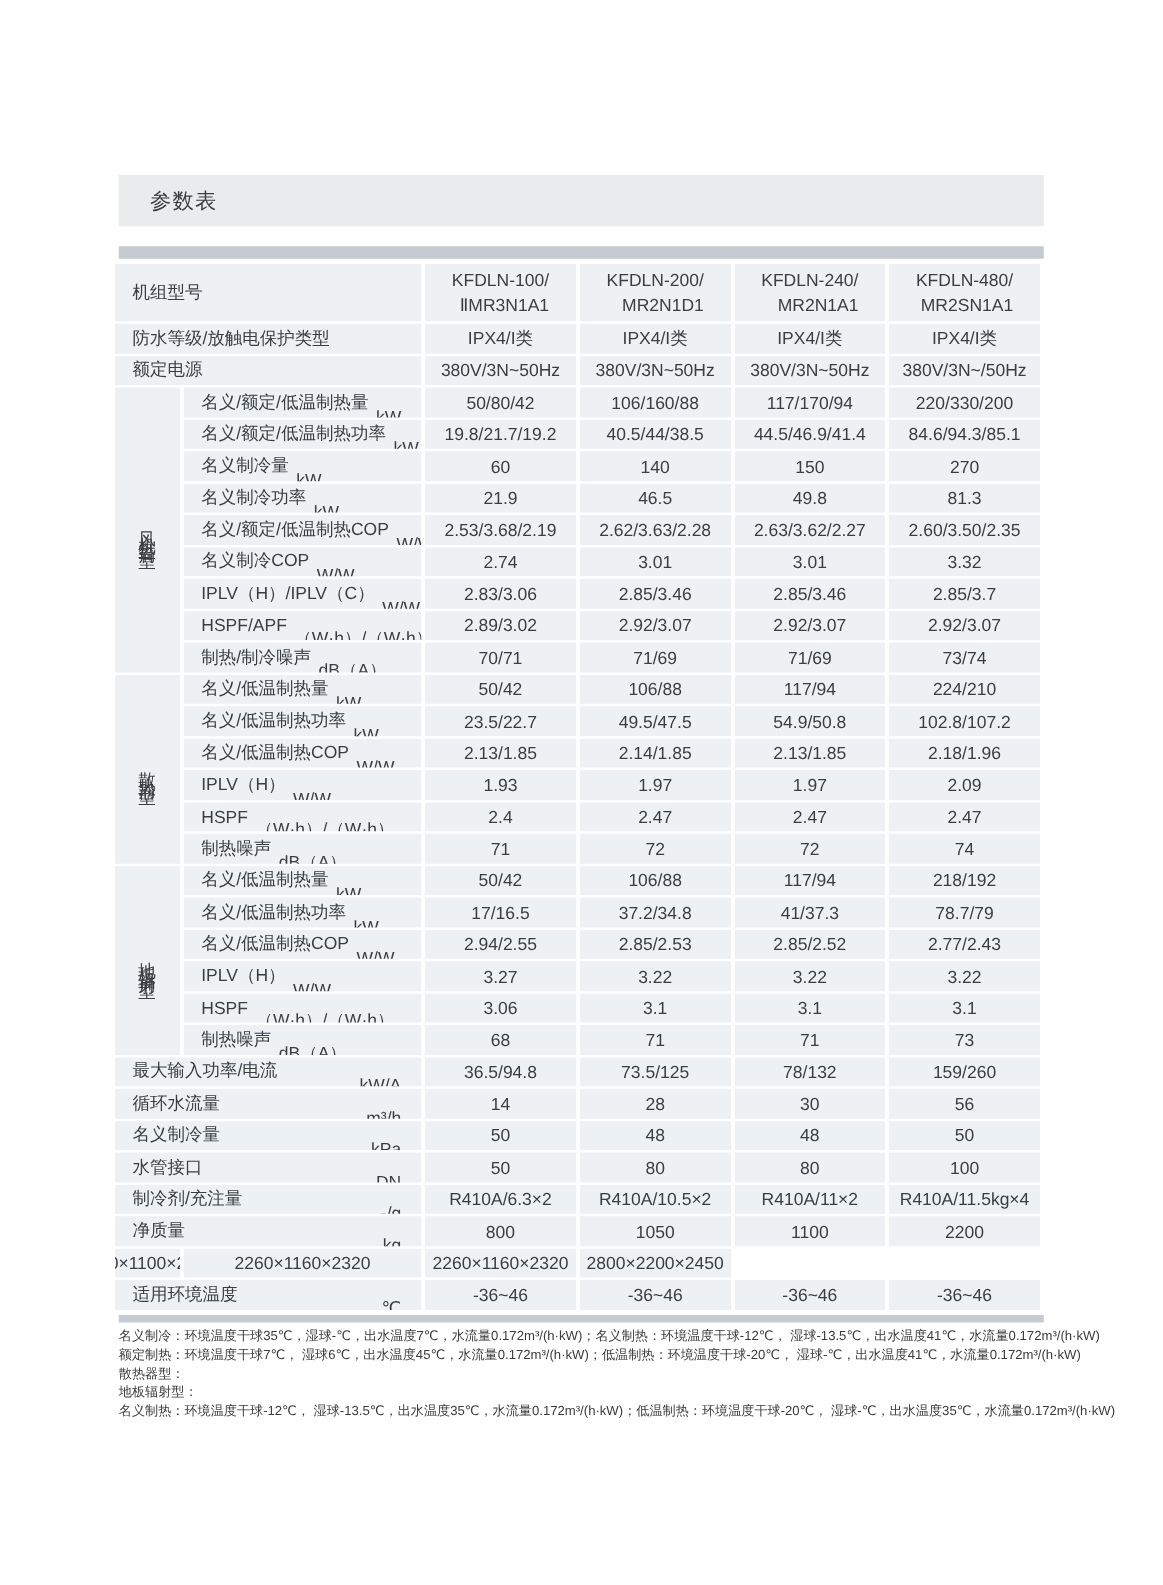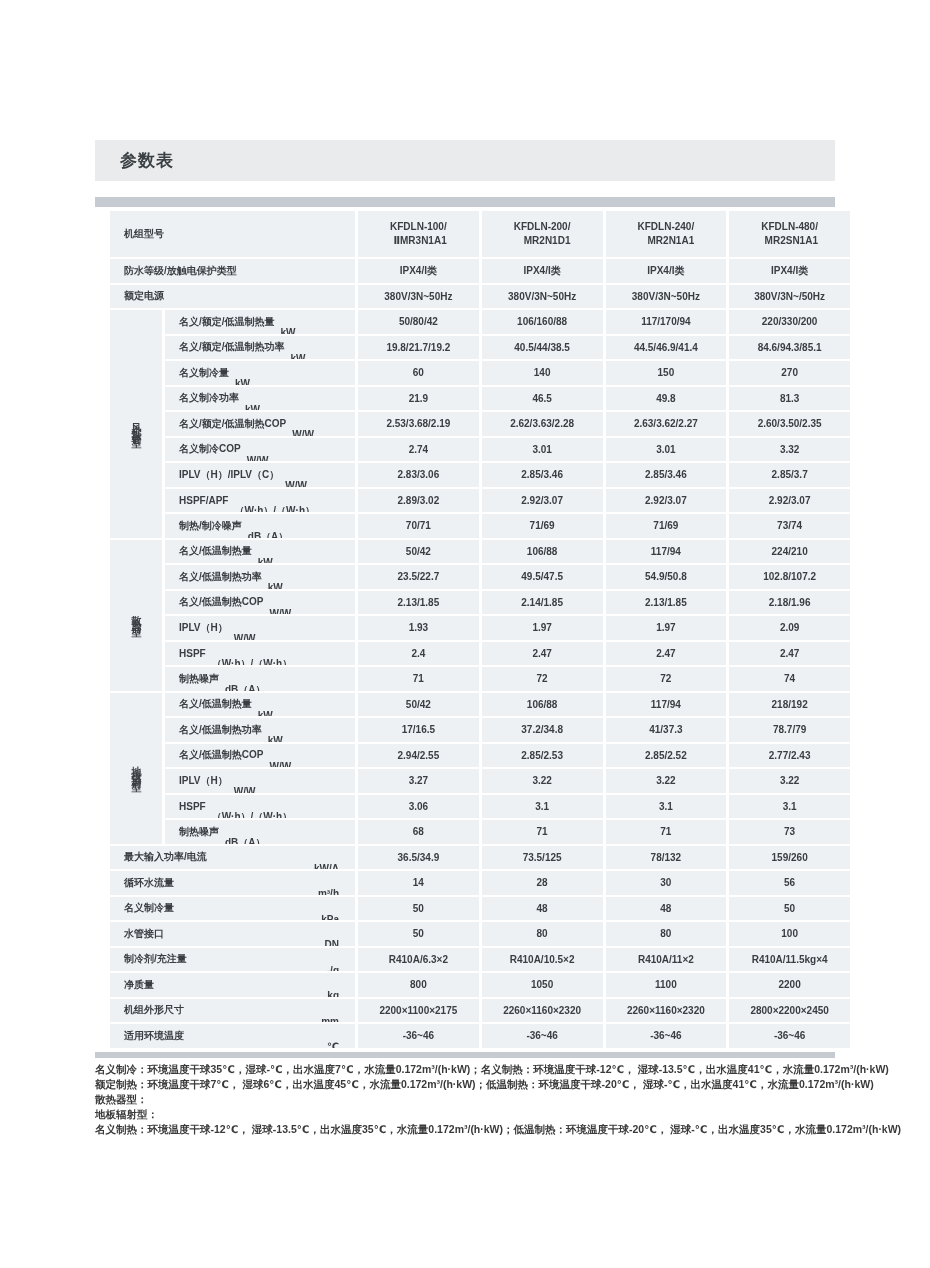--- a/index.html
+++ b/index.html
@@ -6,49 +6,48 @@
   html,body { background:#ffffff; }
   body {
     font-family: "Liberation Sans", "DejaVu Sans", sans-serif;
     color:#3c4146;
   }
   .page {
     position:relative;
     width:930px; height:1268px;
     background:#ffffff;
     overflow:hidden;
-    font-weight:bold;
   }
   .title-bar {
     position:absolute; left:95px; top:140px;
     width:740px; height:41px;
     background:#e9ebec;
     display:flex; align-items:center;
   }
   .title-bar .title {
     margin-left:25px;
     font-size:17px; letter-spacing:1px;
     color:#3b4045;
   }
   .bar {
     position:absolute; left:95px; width:740px;
     background:#c5cbd1;
   }
   .bar.top-bar { top:197px; height:10px; }
   .bar.bottom-bar { top:1052px; height:6px; }
 
   .spec-table {
-    position:absolute; left:110px; top:211px;
+    position:absolute; left:92px; top:211px;
     width:740px;
     display:grid;
     grid-template-columns: 52px 190px repeat(4, 1fr);
     grid-template-rows: 46px;
     grid-auto-rows: 23.5px;
     gap: 2px 3px;
-    font-size:10px;
+    font-size:14px;
   }
   .cell {
     background:#edf1f4;
     display:flex; align-items:center;
     color:#3a3e42;
     overflow:hidden;
   }
   .cell.full-label { grid-column: 1 / 3; justify-content:space-between; padding:0 16px 0 14px; }
   .cell.param-label { grid-column: 2 / 3; padding:0 16px 0 14px; }
   .cell.value { justify-content:center; text-align:center; }
@@ -280,21 +279,21 @@
         <span class="unit">dB（A）</span>
       </div>
       <div class="cell value">68</div>
       <div class="cell value">71</div>
       <div class="cell value">71</div>
       <div class="cell value">73</div>
       <div class="cell full-label">
         <span class="lbl">最大输入功率/电流</span>
         <span class="unit">kW/A</span>
       </div>
-      <div class="cell value">36.5/34.9</div>
+      <div class="cell value">36.5/94.8</div>
       <div class="cell value">73.5/125</div>
       <div class="cell value">78/132</div>
       <div class="cell value">159/260</div>
       <div class="cell full-label">
         <span class="lbl">循环水流量</span>
         <span class="unit">m³/h</span>
       </div>
       <div class="cell value">14</div>
       <div class="cell value">28</div>
       <div class="cell value">30</div>
@@ -324,24 +323,20 @@
       <div class="cell value">R410A/11×2</div>
       <div class="cell value">R410A/11.5kg×4</div>
       <div class="cell full-label">
         <span class="lbl">净质量</span>
         <span class="unit">kg</span>
       </div>
       <div class="cell value">800</div>
       <div class="cell value">1050</div>
       <div class="cell value">1100</div>
       <div class="cell value">2200</div>
-      <div class="cell full-label">
-        <span class="lbl">机组外形尺寸</span>
-        <span class="unit">mm</span>
-      </div>
       <div class="cell value">2200×1100×2175</div>
       <div class="cell value">2260×1160×2320</div>
       <div class="cell value">2260×1160×2320</div>
       <div class="cell value">2800×2200×2450</div>
       <div class="cell full-label">
         <span class="lbl">适用环境温度</span>
         <span class="unit">℃</span>
       </div>
       <div class="cell value">-36~46</div>
       <div class="cell value">-36~46</div>

